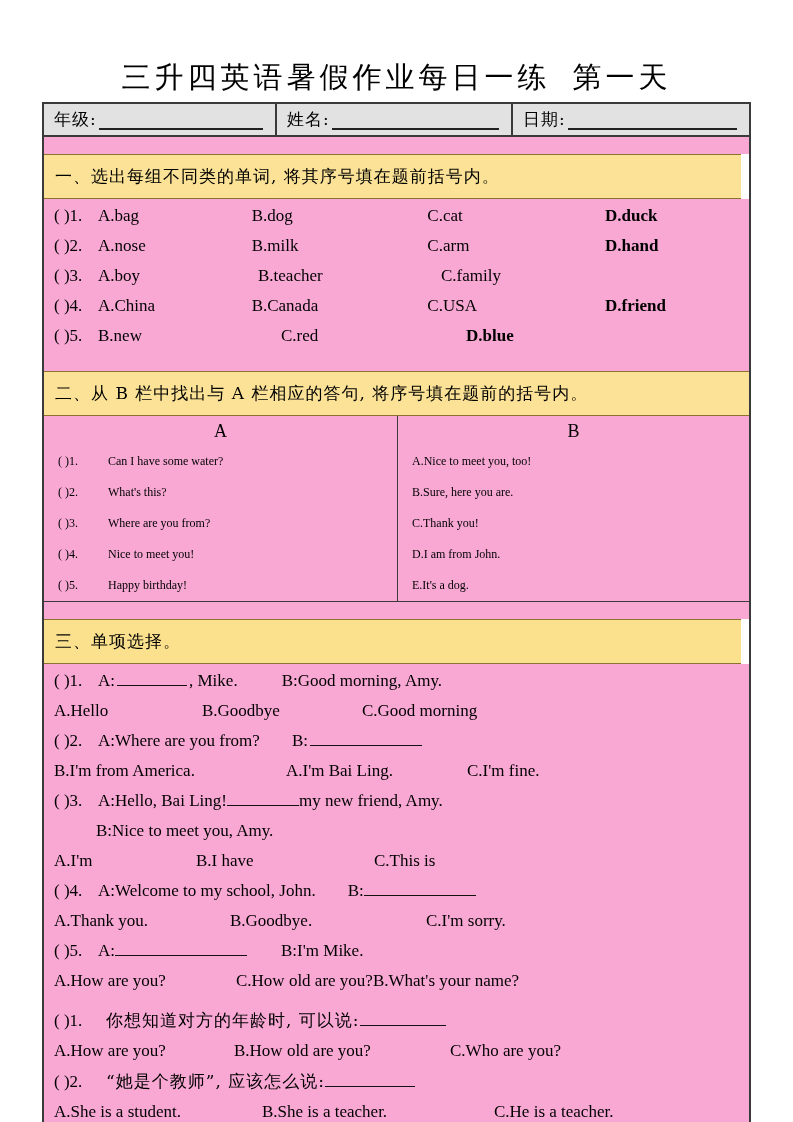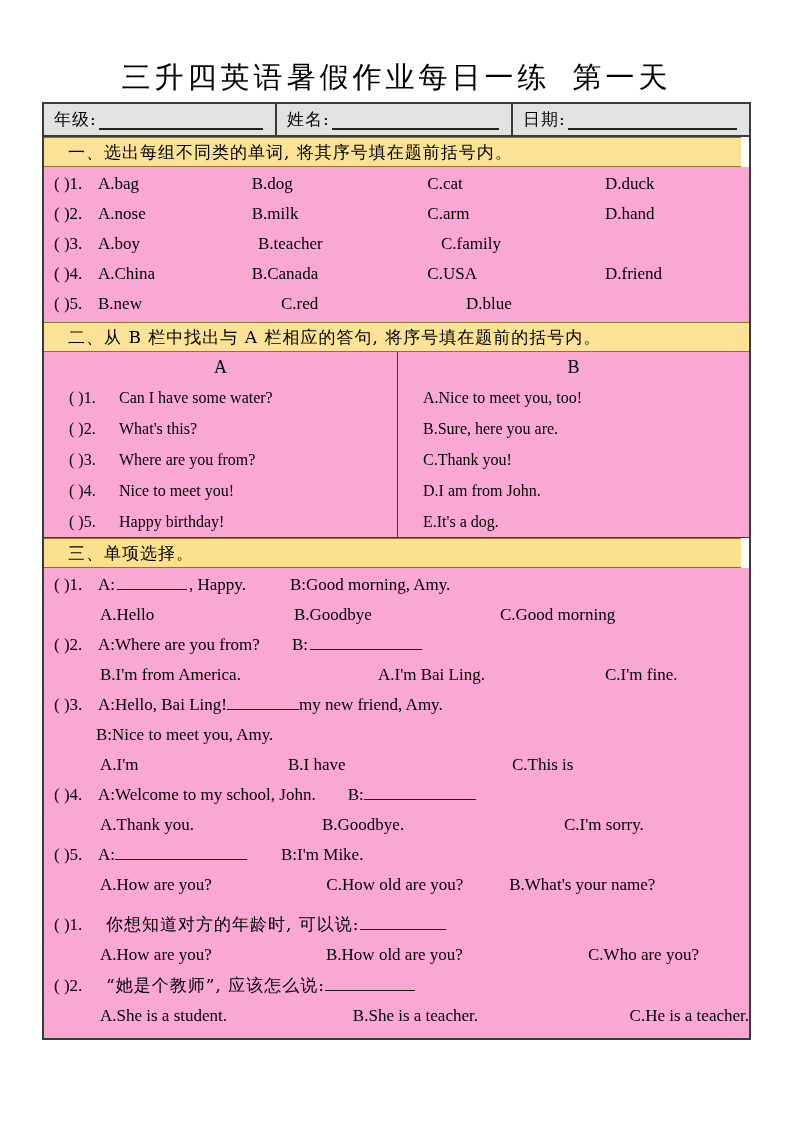--- a/index.html
+++ b/index.html
@@ -80,30 +80,31 @@
     height: 19px;
     margin-left: 2px;
     margin-right: 12px;
   }
 
   
   .section-head {
     background: #fbe296;
     border-top: 1px solid #8a7430;
     border-bottom: 1px solid #8a7430;
-    height: 30px;
+    height: 45px;
     display: flex;
     align-items: center;
     box-sizing: border-box;
-    padding-left: 24px;
+    padding-left: 11px;
     font-family: "DejaVu Serif", "Liberation Serif", serif;
     font-size: 17px;
     letter-spacing: 1.5px;
     white-space: nowrap;
     position: relative;
+    margin-top: 17px;
   }
   .section-head.narrow::after {
     content: "";
     position: absolute;
     right: 0; top: -1px; bottom: -1px;
     width: 8px;
     background: #ffffff;
     border-top: 1px solid #ffffff;
     border-bottom: 1px solid #ffffff;
   }
@@ -121,28 +122,28 @@
     white-space: nowrap;
   }
   .paren {
     display: inline-block;
     width: 44px;
     flex: 0 0 44px;
     letter-spacing: 0px;
   }
   .paren.wide { width: 52px; flex: 0 0 52px; }
 
-  .opt { display: inline-block; margin-left: 46px; }
+  .opt { display: inline-block; }
 
   
   .wrow { display: flex; align-items: baseline; font-size: 17px; line-height: 30px; padding-left: 10px; }
   .wrow .w-a { width: 160px; }
   .wrow .w-b { width: 183px; }
   .wrow .w-c { width: 185px; }
-  .wrow .w-d { width: 150px; }
+  .wrow .w-d { width: 150px; font-weight: bold; }
 
   
   .match {
     display: flex;
     border-bottom: 1px solid #3a3a3a;
   }
   .match .col-a {
     width: 354px;
     box-sizing: border-box;
     border-right: 1px solid #3a3a3a;
@@ -151,24 +152,24 @@
     flex: 1;
     box-sizing: border-box;
   }
   .match-head {
     text-align: center;
     font-size: 18px;
     line-height: 30px;
     height: 30px;
   }
   .match-item {
-    font-size: 16px;
+    font-size: 12px;
     line-height: 31px;
     height: 31px;
-    padding-left: 25px;
+    padding-left: 14px;
     white-space: nowrap;
   }
   .match-item .paren { width: 50px; flex: none; display: inline-block; }
 
   
   .blank {
     display: inline-block;
     border-bottom: 1.6px solid #111;
     vertical-align: baseline;
     height: 15px;
@@ -270,21 +271,21 @@
       </div>
     </div>
 
     <div class="section-head s3 narrow cn">三、单项选择。</div>
     <div class="qblock">
 
       <div class="qrow">
         <span class="paren">(    )1.</span>
           <span>A:</span>
           <span class="blank w70"></span>
-          <span>, Happy.</span>
+          <span>, Mike.</span>
           <span class="sp44"></span>
           <span>B:Good morning, Amy.</span>
       </div>
       <div class="qrow">
         <span class="opt" style="width:148px">A.Hello</span>
           <span class="opt" style="width:160px">B.Goodbye</span>
           <span class="opt">C.Good morning</span>
       </div>
 
       <div class="qrow">

